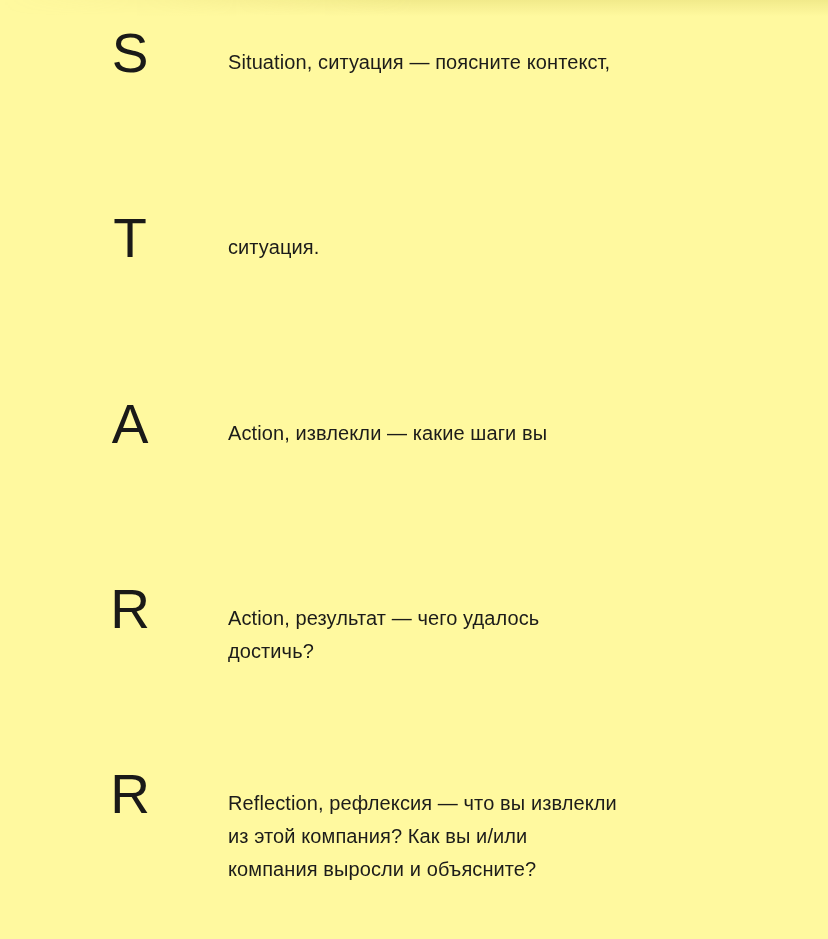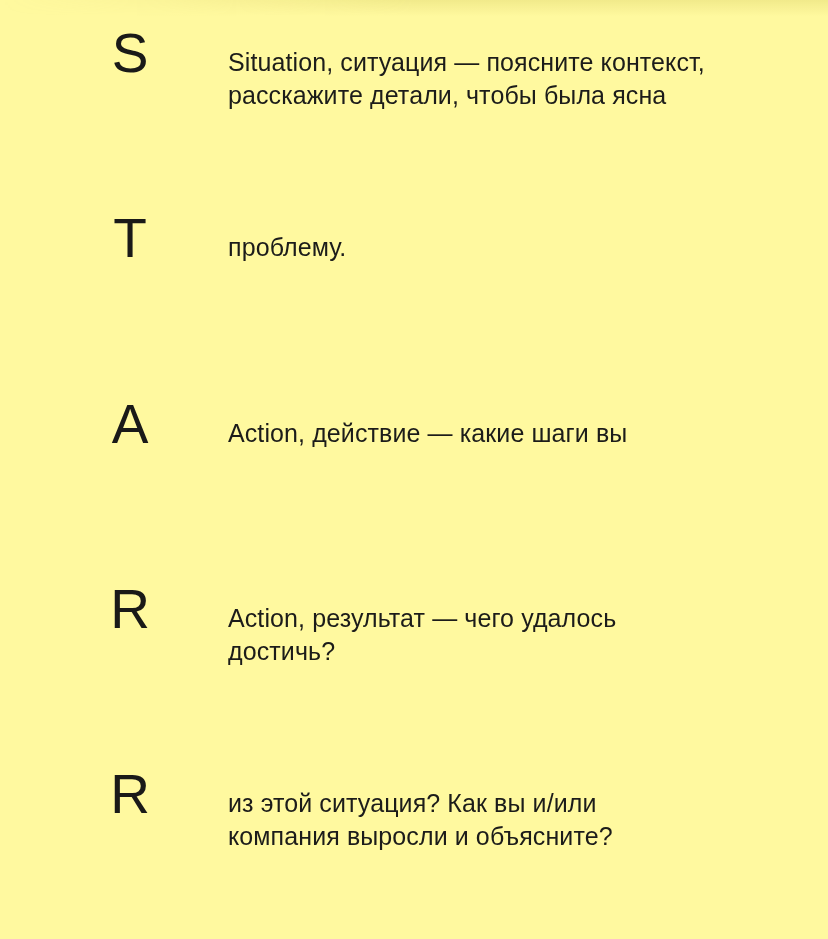--- a/index.html
+++ b/index.html
@@ -38,61 +38,61 @@
       font-size: 55px;
       line-height: 55px;
       font-weight: 400;
       color: #1a1a18;
     }
     .desc {
       position: absolute;
       left: 228px;
       top: 20px;
       width: 480px;
-      font-size: 25px;
+      font-size: 20px;
       line-height: 33px;
       color: #1c1c1a;
       letter-spacing: 0.1px;
     }
     .desc span { display: block; white-space: nowrap; }
   </style>
 </head>
 <body>
 
 <div class="top-shade"></div>
 
 <div class="section" style="top:26px;">
   <div class="letter">S</div>
   <div class="desc">
     <span>Situation, ситуация — поясните контекст,</span>
-    <span>расскажите детали, чтобы была ясна</span>
   </div>
 </div>
 
 <div class="section" style="top:211px;">
   <div class="letter">T</div>
   <div class="desc">
-    <span>проблему.</span>
+    <span>ситуация.</span>
   </div>
 </div>
 
 <div class="section" style="top:397px;">
   <div class="letter">A</div>
   <div class="desc">
-    <span>Action, действие — какие шаги вы</span>
+    <span>Action, извлекли — какие шаги вы</span>
   </div>
 </div>
 
 <div class="section" style="top:582px;">
   <div class="letter">R</div>
   <div class="desc">
     <span>Action, результат — чего удалось</span>
     <span>достичь?</span>
   </div>
 </div>
 
 <div class="section" style="top:767px;">
   <div class="letter">R</div>
   <div class="desc">
-    <span>из этой ситуация? Как вы и/или</span>
+    <span>Reflection, рефлексия — что вы извлекли</span>
+    <span>из этой компания? Как вы и/или</span>
     <span>компания выросли и объясните?</span>
   </div>
 </div>
 
 </body></html>

